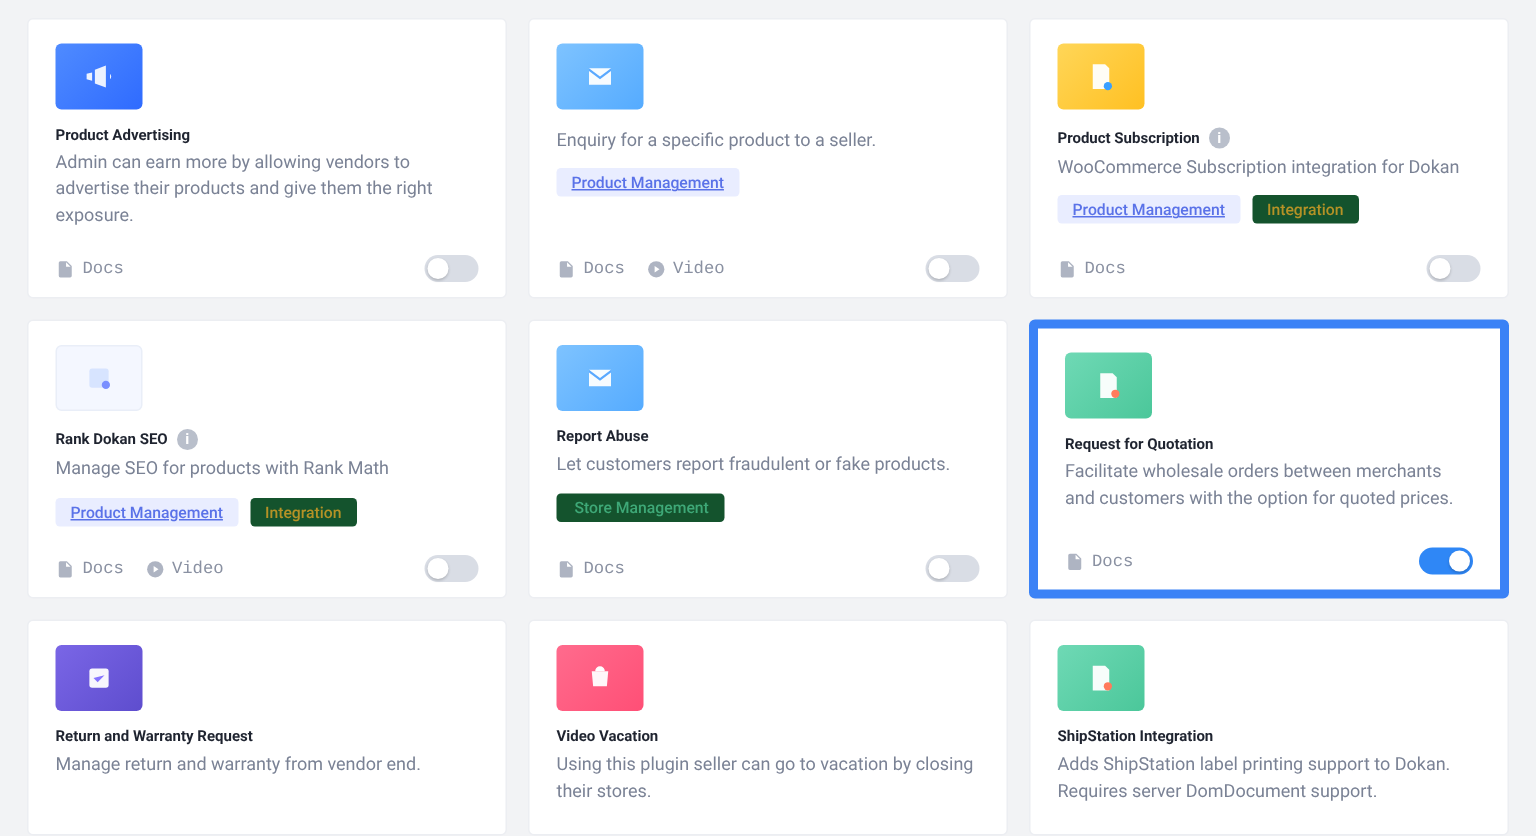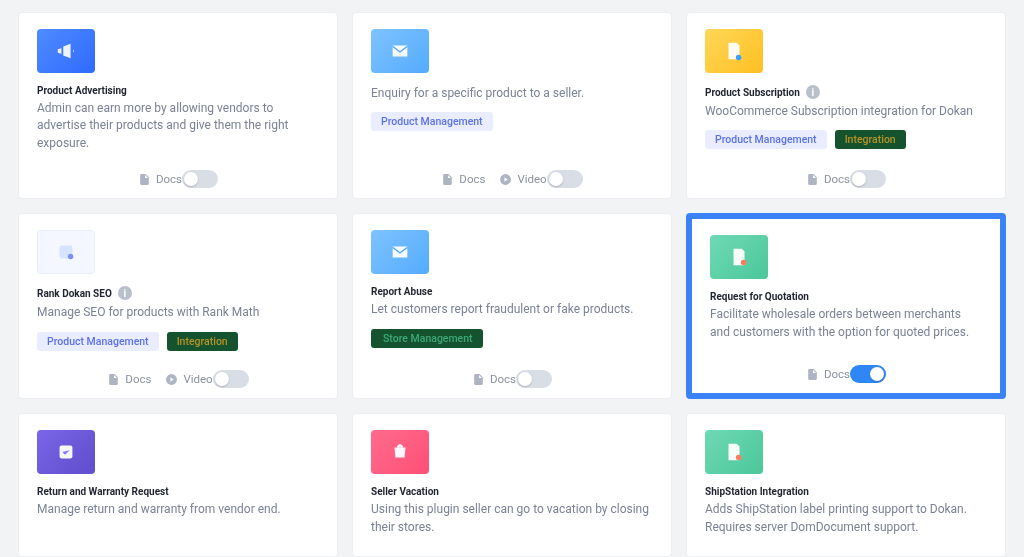--- a/index.html
+++ b/index.html
@@ -9,24 +9,24 @@
   .card.short { min-height: 140px; }
   .card.highlight { border: 6px solid #3b82f6; }
   .thumb { width: 58px; height: 44px; border-radius: 4px; margin-bottom: 12px; display:flex; align-items:center; justify-content:center; }
   .thumb svg { width: 26px; height: 22px; }
   .title-row { display:flex; align-items:center; gap:6px; margin-bottom:4px;}
   .title { font-size: 10px; font-weight: 700; color: #1f2430; }
   .info-badge { width:14px; height:14px; border-radius:50%; background:#b9bfcb; color:#fff; font-size:10px; font-weight:bold; display:inline-flex; align-items:center; justify-content:center; }
   .desc { font-size: 12px; color: #7a8295; line-height: 1.45; margin-bottom: 10px; }
   .tags { display:flex; gap:8px; flex-wrap:wrap; }
   .tag { font-size: 10.5px; padding: 3px 10px; border-radius: 3px; font-weight:500;}
-  .tag.pm  { background:#e9edff; color:#5a72e8; }
+  .tag.pm  { background:#e9edff; color:#5a72e8;text-decoration:underline; }
   .tag.int { background:#14532d; color:#b59226; }
   .tag.sm  { background:#14532d; color:#3ea877;padding-left:12px; }
-  .footer { margin-top:auto; display:flex; align-items:center; justify-content:center; padding-top:8px;}
+  .footer { margin-top:auto; display:flex; align-items:center; justify-content:space-between; padding-top:8px;font-family:Liberation Mono, monospace;}
   .foot-left { display:flex; align-items:center; gap:14px; }
   .doclink { display:flex; align-items:center; gap:5px; font-size:11.5px; color:#8a91a2; cursor:pointer;}
   .doclink svg { width:13px; height:13px; fill:#aeb4c2; }
   .toggle { width:36px; height:18px; border-radius:9px; background:#d9dde5; position:relative; cursor:pointer;}
   .toggle::after{ content:""; position:absolute; width:14px; height:14px; background:#fff; border-radius:50%; top:2px; left:2px; box-shadow:0 1px 2px rgba(0,0,0,.2);}
   .toggle.on { background:#2f87f6; }
   .toggle.on::after{ left:auto; right:2px; }
   
   .bg-blue   { background: linear-gradient(135deg,#4f8bff,#2f6bff); }
   .bg-lblue  { background: linear-gradient(135deg,#7ec3ff,#55abff); }
@@ -217,21 +217,21 @@
       <div class="desc">Manage return and warranty from vendor end.</div>
     </div>
     <div class="card short">
       <div class="thumb bg-pink">
         <svg viewBox="0 0 24 24">
           <path fill="#fff" fill-opacity=".95" d="M6 7h12l-1 11H7z"></path>
           <path fill="#fff" d="M9 7a3 3 0 0 1 6 0" stroke="#fff"></path>
         </svg>
       </div>
       <div class="title-row">
-        <div class="title">Seller Vacation</div>
+        <div class="title">Video Vacation</div>
       </div>
       <div class="desc">Using this plugin seller can go to vacation by closing their stores.</div>
     </div>
     <div class="card short">
       <div class="thumb bg-teal">
         <svg viewBox="0 0 24 24">
           <path fill="#fff" fill-opacity=".95" d="M6 3h9l3 3v15H6z"></path>
           <circle cx="17" cy="18" r="3" fill="#ff7b5c"></circle>
         </svg>
       </div>

